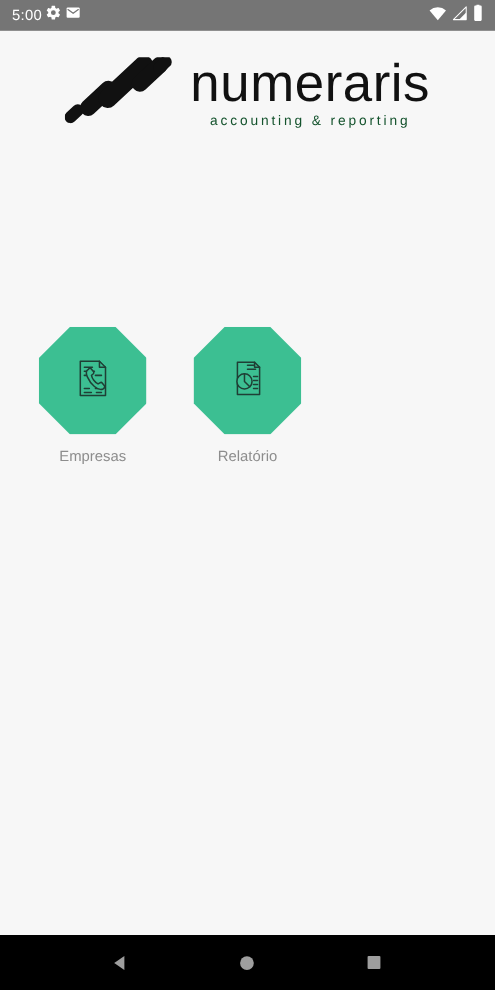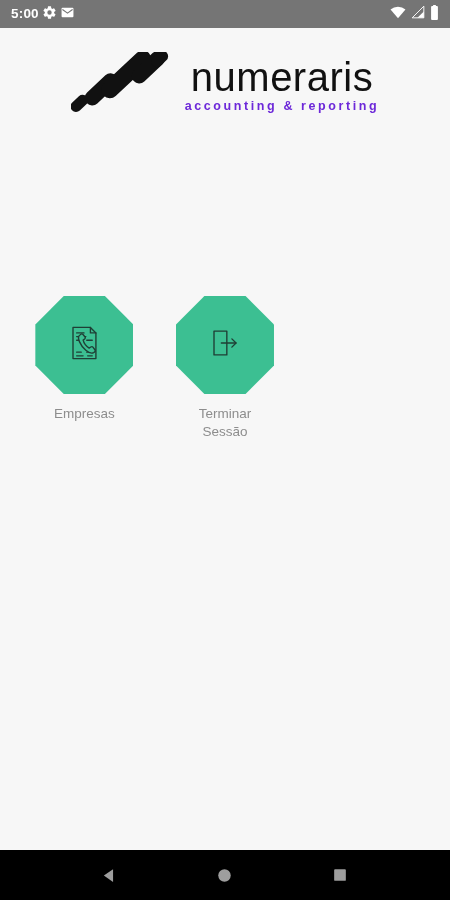--- a/index.html
+++ b/index.html
@@ -30,21 +30,20 @@
     display: flex;
     align-items: center;
     padding: 0 11px;
     box-sizing: border-box;
     color: #ffffff;
   }
   .sb-left {
     display: flex;
     align-items: center;
     gap: 3px;
-    font-weight: bold;
   }
   .sb-time {
     font-size: 13.5px;
     letter-spacing: 0.2px;
     color: #ffffff;
     line-height: 1;
   }
   .sb-right {
     margin-left: auto;
     display: flex;
@@ -67,33 +66,32 @@
     gap: 14px;
   }
   .logo-mark { display: block; }
   .logo-text {
     display: flex;
     flex-direction: column;
     align-items: center;
     justify-content: center;
   }
   .logo-word {
-    font-size: 40px;
+    font-size: 48px;
     letter-spacing: 0.5px;
     color: #111111;
     line-height: 0.95;
     font-weight: 400;
   }
   .logo-tag {
     font-size: 12.5px;
     letter-spacing: 2.6px;
-    color: #6d28d9;
+    color: #14532d;
     margin-top: 4px;
     line-height: 1;
-    font-weight: bold;
   }
 
   
   .grid-area {
     flex: 1 1 auto;
     display: flex;
     flex-direction: column;
     justify-content: flex-start;
     padding-top: 178px;
     box-sizing: border-box;
@@ -229,34 +227,36 @@
               <path d="M20 15c-2 1-2.5 4-1 7.5s4 7 7 9.5 6.5 3.5 8.5 2.5c1.3-.7 2-2 1.6-2.9l-2.4-3.1c-.5-.6-1.5-.6-2.3-.1l-1.8 1.1c-1.5-.8-3-2.1-4.2-3.7s-2-3.3-2.3-4.9l1.6-1.3c.7-.6.9-1.6.5-2.2l-2.5-3c-.7-.7-2-.5-2.7.6z" fill="#3cbf92"></path>
             </svg>
           </span>
         </div>
         <div class="tile-label">Empresas</div>
       </div>
 
 
 
 
-
       <div class="tile">
         <div class="octagon">
           <span class="tile-icon">
             <svg width="44" height="44" viewBox="0 0 48 48" fill="none" stroke="#1f3f35" stroke-width="1.5" stroke-linecap="round" stroke-linejoin="round">
-              <rect x="12" y="11" width="14" height="26"></rect>
-              <path d="M20 24h16"></path>
-              <path d="M31.5 19.5 36 24l-4.5 4.5"></path>
+              <path d="M14 8h17l5 5v27H14z"></path>
+              <path d="M31 8v5h5"></path>
+              <path d="M24 11h6M24 15h8"></path>
+              <path d="M30 22h4M30 26h4M30 30h4M30 34h4"></path>
+              <circle cx="21" cy="27" r="7.5" fill="#3cbf92"></circle>
+              <path d="M21 19.5v7.5l5.3 5.3"></path>
             </svg>
           </span>
         </div>
-        <div class="tile-label">Terminar
-Sessão</div>
+        <div class="tile-label">Relatório</div>
       </div>
+
 
     </div>
   </div>
 
   <div class="navbar">
     <div class="nav-btn">
       <svg width="17" height="17" viewBox="0 0 24 24" fill="#9e9e9e">
         <path d="M17 3 17 21 4 12z"></path>
       </svg>
     </div>

